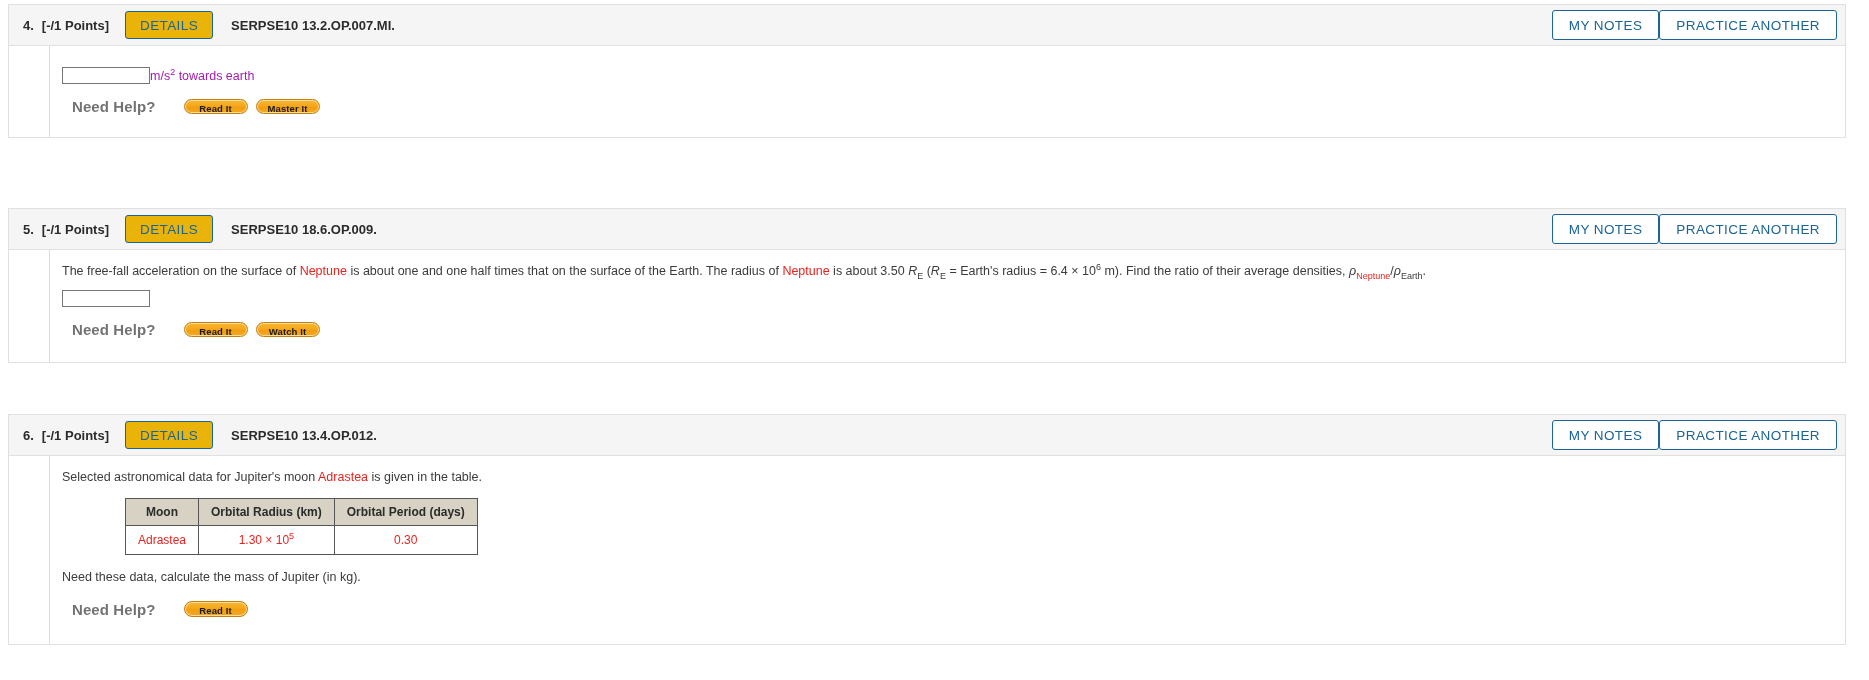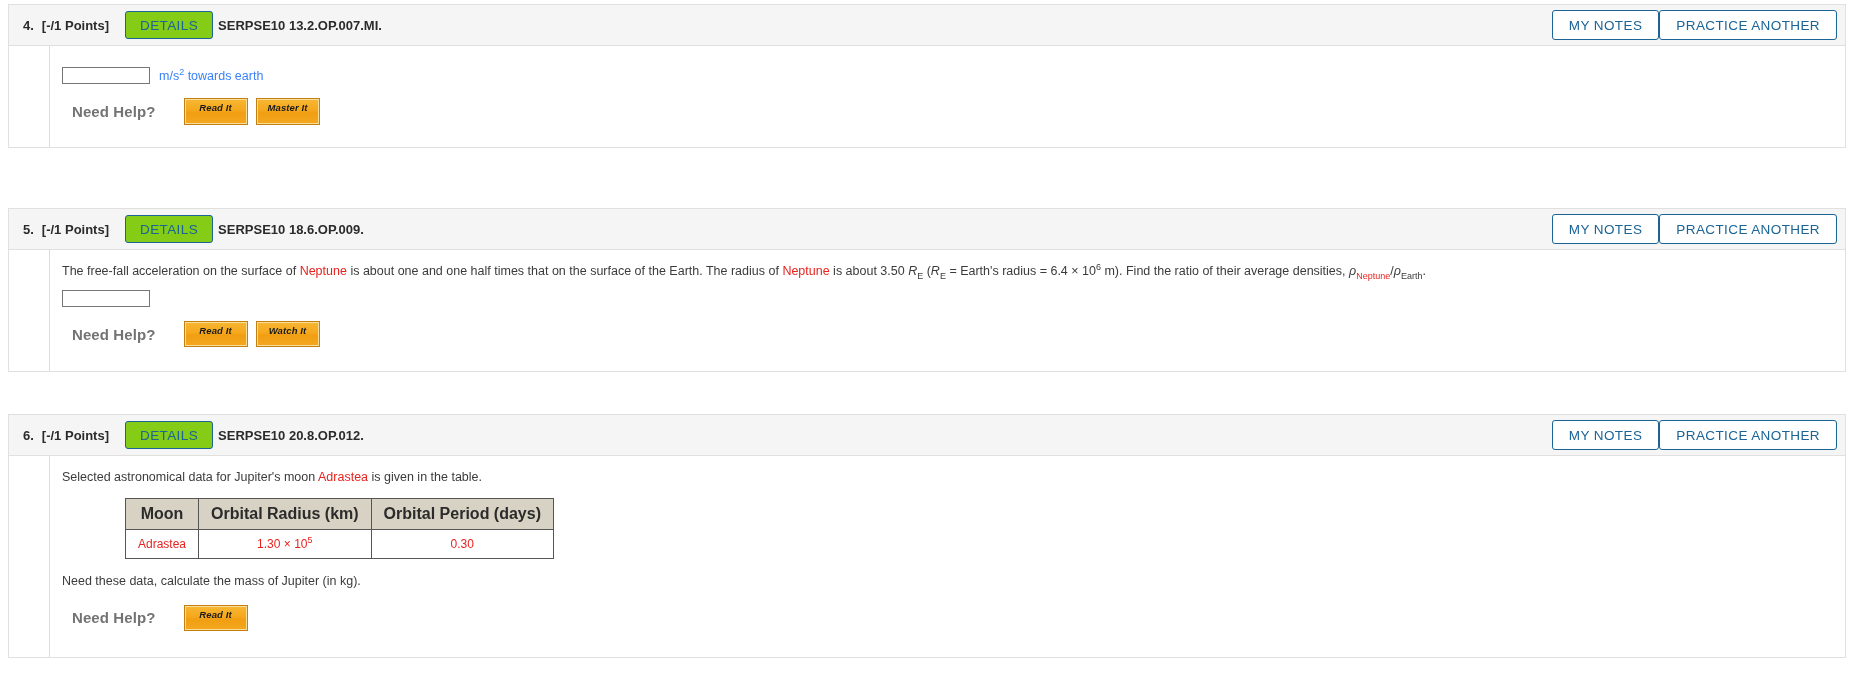--- a/index.html
+++ b/index.html
@@ -49,34 +49,34 @@
   .q-points {
     font-size: 13px;
     font-weight: bold;
     color: #2b2b2b;
     margin-right: 16px;
     white-space: nowrap;
   }
   .btn-details {
     border: 1px solid #1a6496;
     border-radius: 3px;
-    background: #84cc16;
+    background: #eab308;
     color: #1a6496;
     font-size: 13.5px;
     letter-spacing: .4px;
     padding: 7px 14px 6px 14px;
     line-height: 1;
     font-family: "Liberation Sans", sans-serif;
     cursor: pointer;
   }
   .q-code {
     font-size: 13px;
     font-weight: bold;
     color: #2b2b2b;
-    margin-left: 5px;
+    margin-left: 18px;
     white-space: nowrap;
   }
   .header-right {
     margin-left: auto;
     display: flex;
     align-items: center;
   }
   .btn-outline {
     border: 1px solid #1a6496;
     border-radius: 3px;
@@ -130,69 +130,68 @@
     height: 17px;
     border: 1px solid #767676;
     background: #ffffff;
     outline: none;
     font-family: "Liberation Sans", sans-serif;
     font-size: 12px;
     padding: 0 3px;
   }
   .unit {
     font-size: 12.5px;
-    color: #3b82f6;
-    margin-left: 9px;
+    color: #a21caf;
+    margin-left: 0;
     white-space: nowrap;
   }
 
   .help-row {
     display: flex;
     align-items: center;
     margin-top: 14px;
     padding-left: 10px;
   }
   .help-label {
     font-size: 15px;
     font-weight: bold;
     color: #737373;
     margin-right: 28px;
     letter-spacing: .1px;
   }
   .help-btn {
     display: inline-block;
     background: linear-gradient(to bottom, #f7b733 0%, #f5a81c 45%, #f19e12 55%, #f3a820 100%);
     border: 1px solid #c47f12;
-    border-radius: 0;
+    border-radius: 8px;
     box-shadow: inset 0 0 0 1px #fbdd9a;
     color: #1a1a1a;
     font-size: 9.5px;
     font-weight: bold;
-    padding: 4px 0 11px 0;
+    padding: 4px 0 0 0;
     width: 64px;
     text-align: center;
     line-height: 1;
     margin-right: 8px;
     cursor: pointer;
     letter-spacing: .1px;
-    font-style: italic;
   }
 
   
   .data-table {
     border-collapse: collapse;
     margin: 11px 0 0 63px;
     font-size: 12px;
   }
   .data-table th {
     background: #d8d2c4;
     border: 1px solid #555555;
     color: #2b2b2b;
     font-weight: bold;
-    font-size: 16px;
+    font-size: 12px;
     padding: 6px 12px;
     text-align: center;
     white-space: nowrap;
   }
   .data-table td {
     border: 1px solid #555555;
     color: #e8231f;
     font-size: 12px;
     padding: 7px 12px;
     text-align: center;
@@ -260,21 +259,21 @@
         </div>
       </div>
     </div>
   </div>
 
   <div class="question q6">
     <div class="q-header">
       <span class="q-number">6.</span>
       <span class="q-points">[-/1 Points]</span>
       <button class="btn-details">DETAILS</button>
-      <span class="q-code">SERPSE10 20.8.OP.012.</span>
+      <span class="q-code">SERPSE10 13.4.OP.012.</span>
       <span class="header-right">
         <button class="btn-outline">MY NOTES</button>
         <button class="btn-outline">PRACTICE ANOTHER</button>
       </span>
     </div>
     <div class="q-body">
       <div class="q-body-inner">
         <div class="qtext"><span>Selected astronomical data for Jupiter's moon </span><span class="hl">Adrastea</span><span> is given in the table.</span></div>
 
         <table class="data-table">

